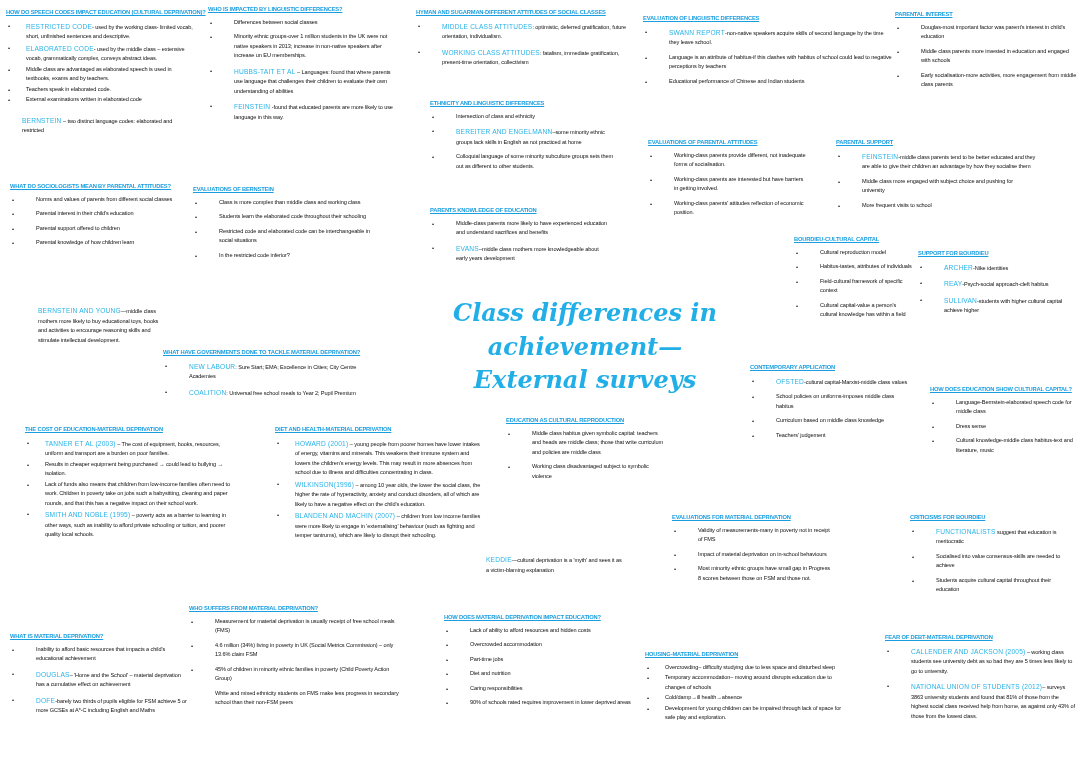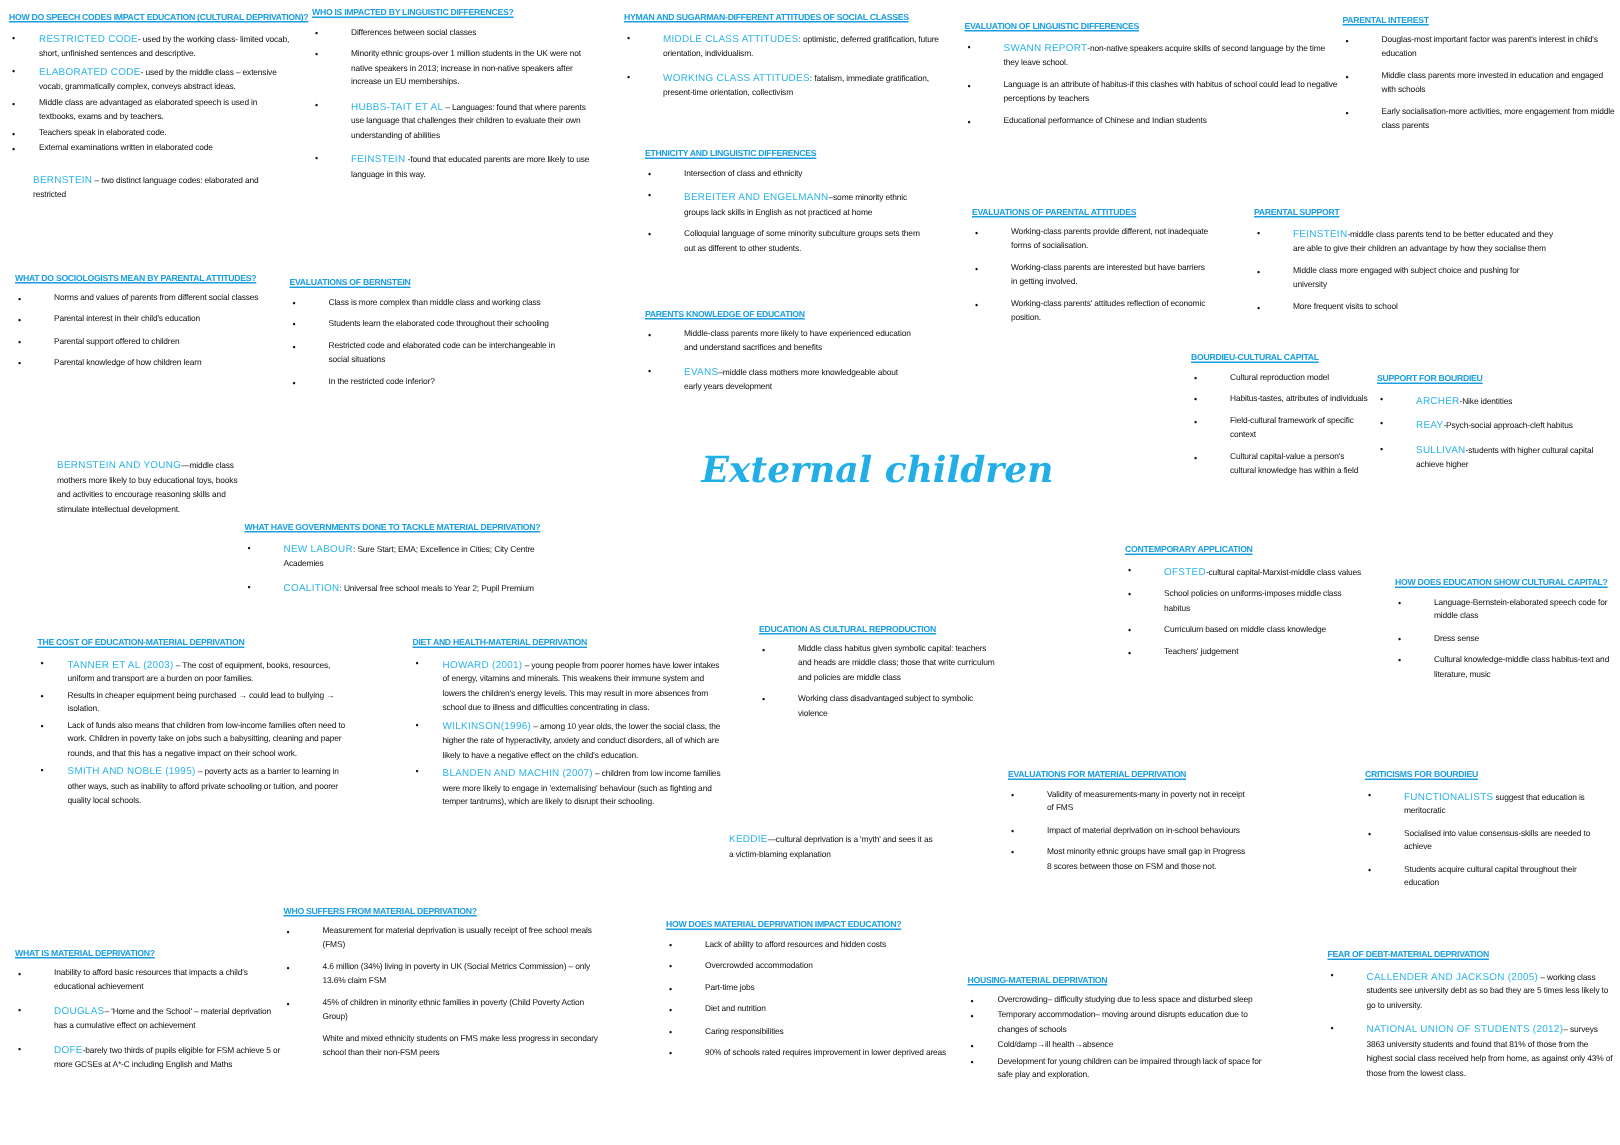--- a/index.html
+++ b/index.html
@@ -23,21 +23,22 @@
   .title {
     position: absolute; left: 385px; top: 296px; width: 400px; text-align: center;
     color: #22aee6; font-family: "DejaVu Serif", serif; font-style: italic; font-weight: bold;
     font-size: 24px; line-height: 1.4;
   }
 </style>
 </head>
 <body>
 
 <div class="title">
-  <div>External children</div>
+  <div>Class differences in achievement—</div>
+  <div>External surveys</div>
 </div>
 
 <div class="sec" style="left:6px;top:8px;width:188px;">
     <div class="hd">How do speech codes impact education (cultural deprivation)?</div>
     <ul>
       <li class="tight"><span class="k">Restricted code</span><span>- used by the working class- limited vocab, short, unfinished sentences and descriptive.</span></li>
       <li class="tight"><span class="k">Elaborated code</span><span>- used by the middle class – extensive vocab, grammatically complex, conveys abstract ideas.</span></li>
       <li class="tight"><span>Middle class are advantaged as elaborated speech is used in textbooks, exams and by teachers.</span></li>
       <li class="tight"><span>Teachers speak in elaborated code.</span></li>
       <li class="tight"><span>External examinations written in elaborated code</span></li>

